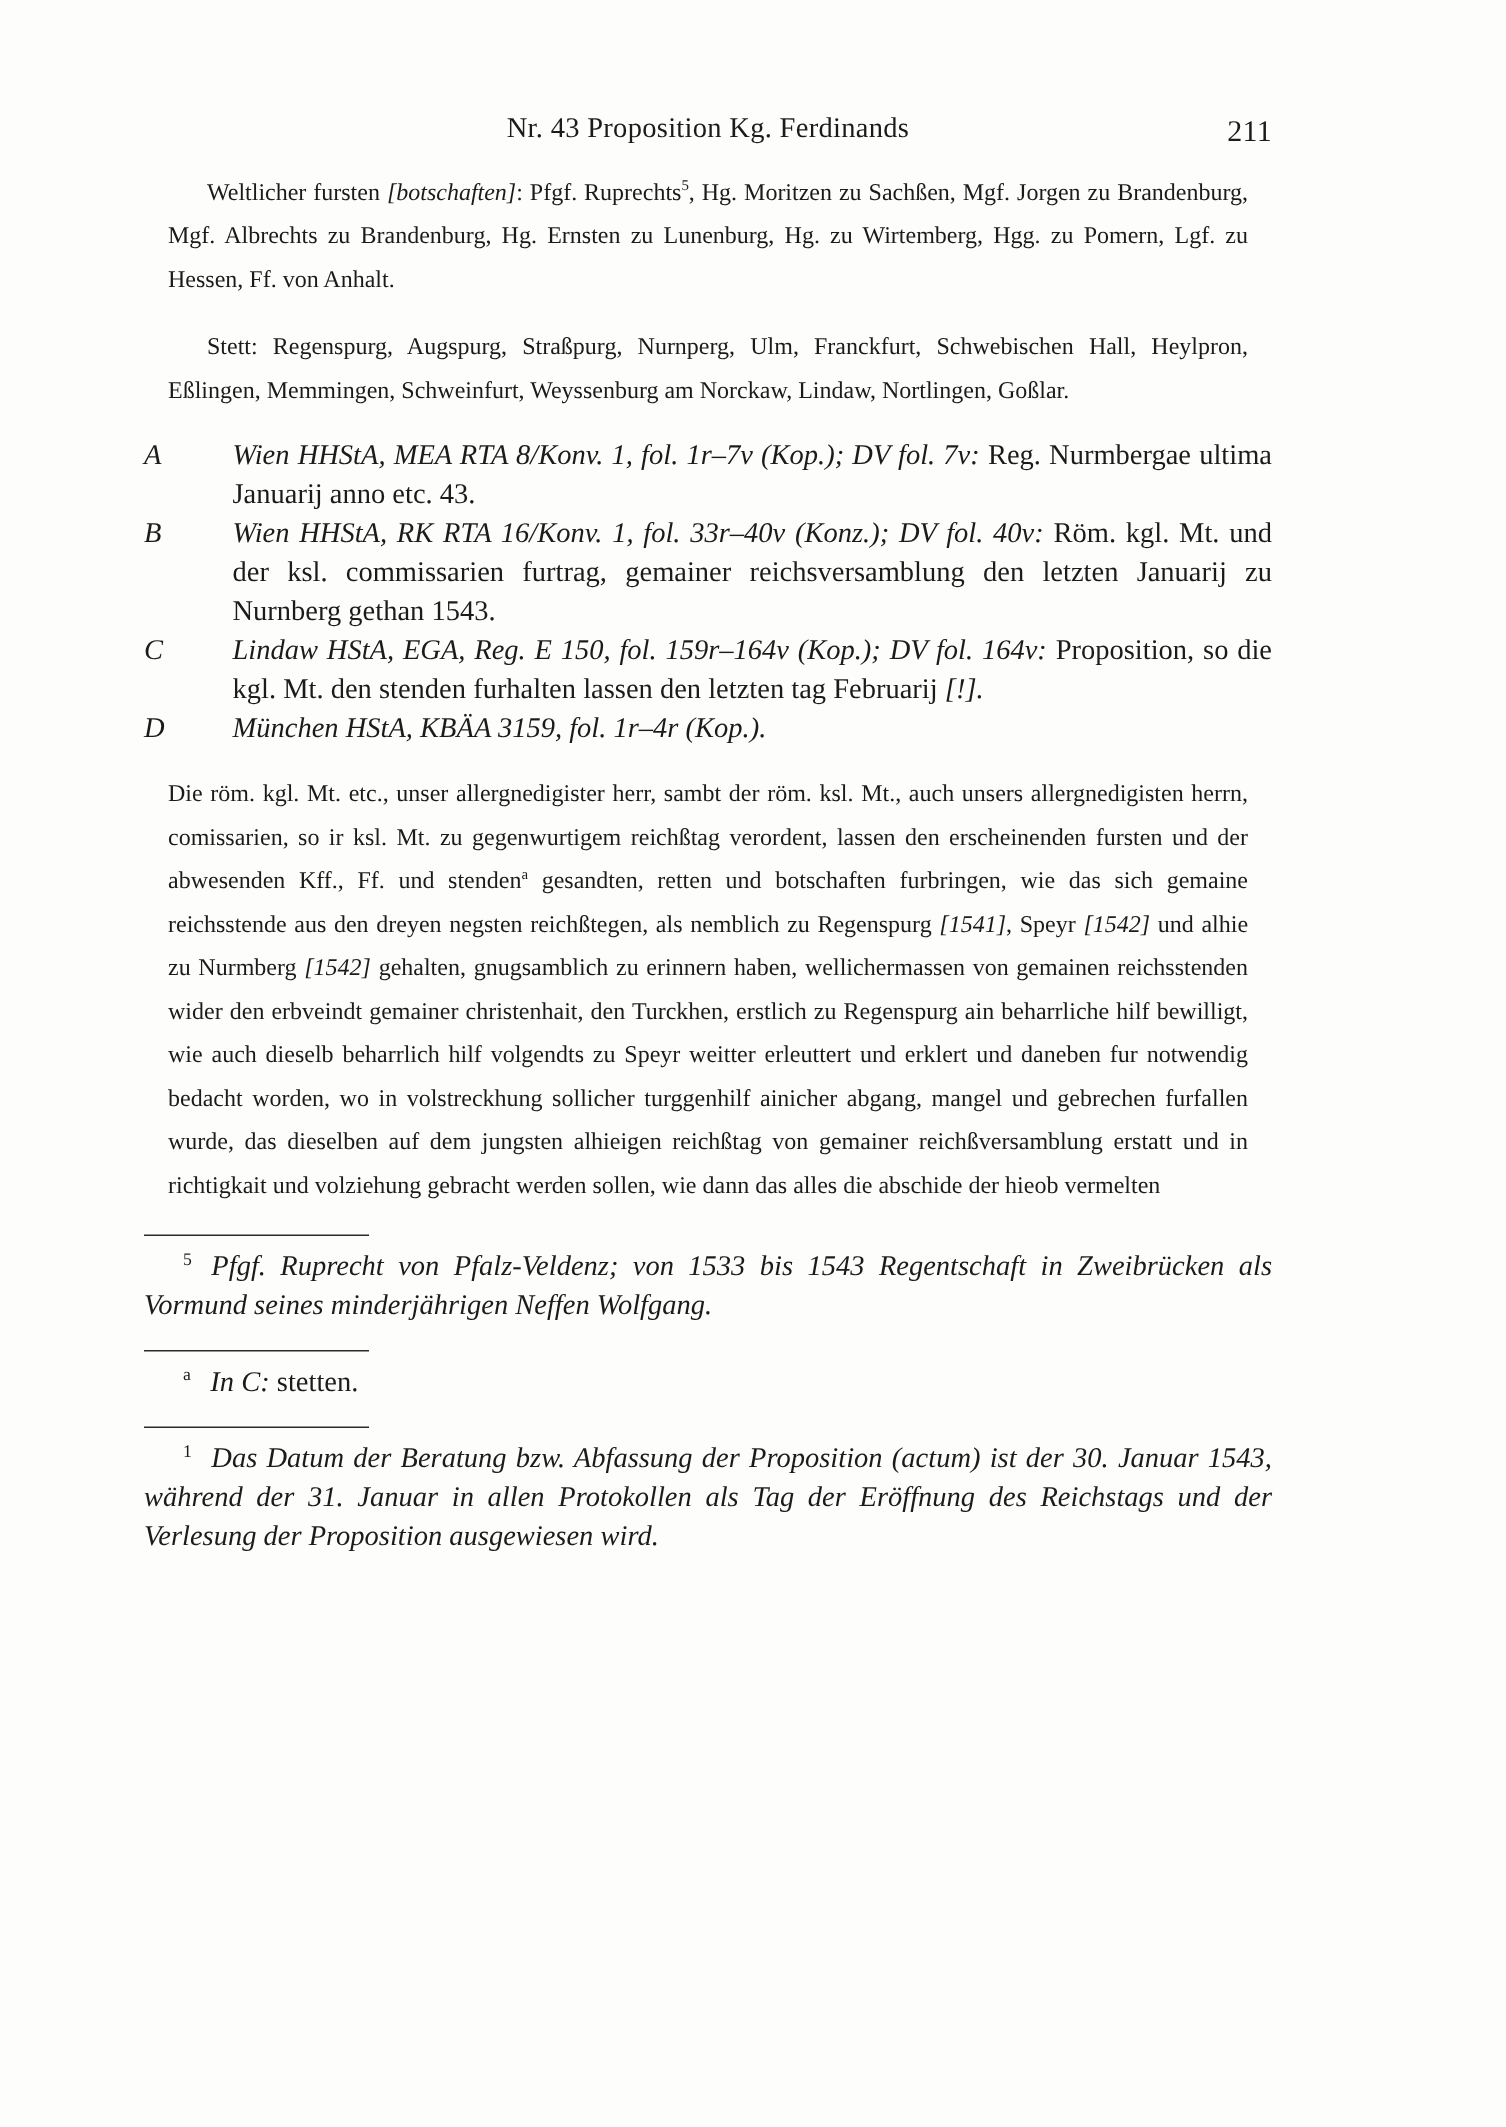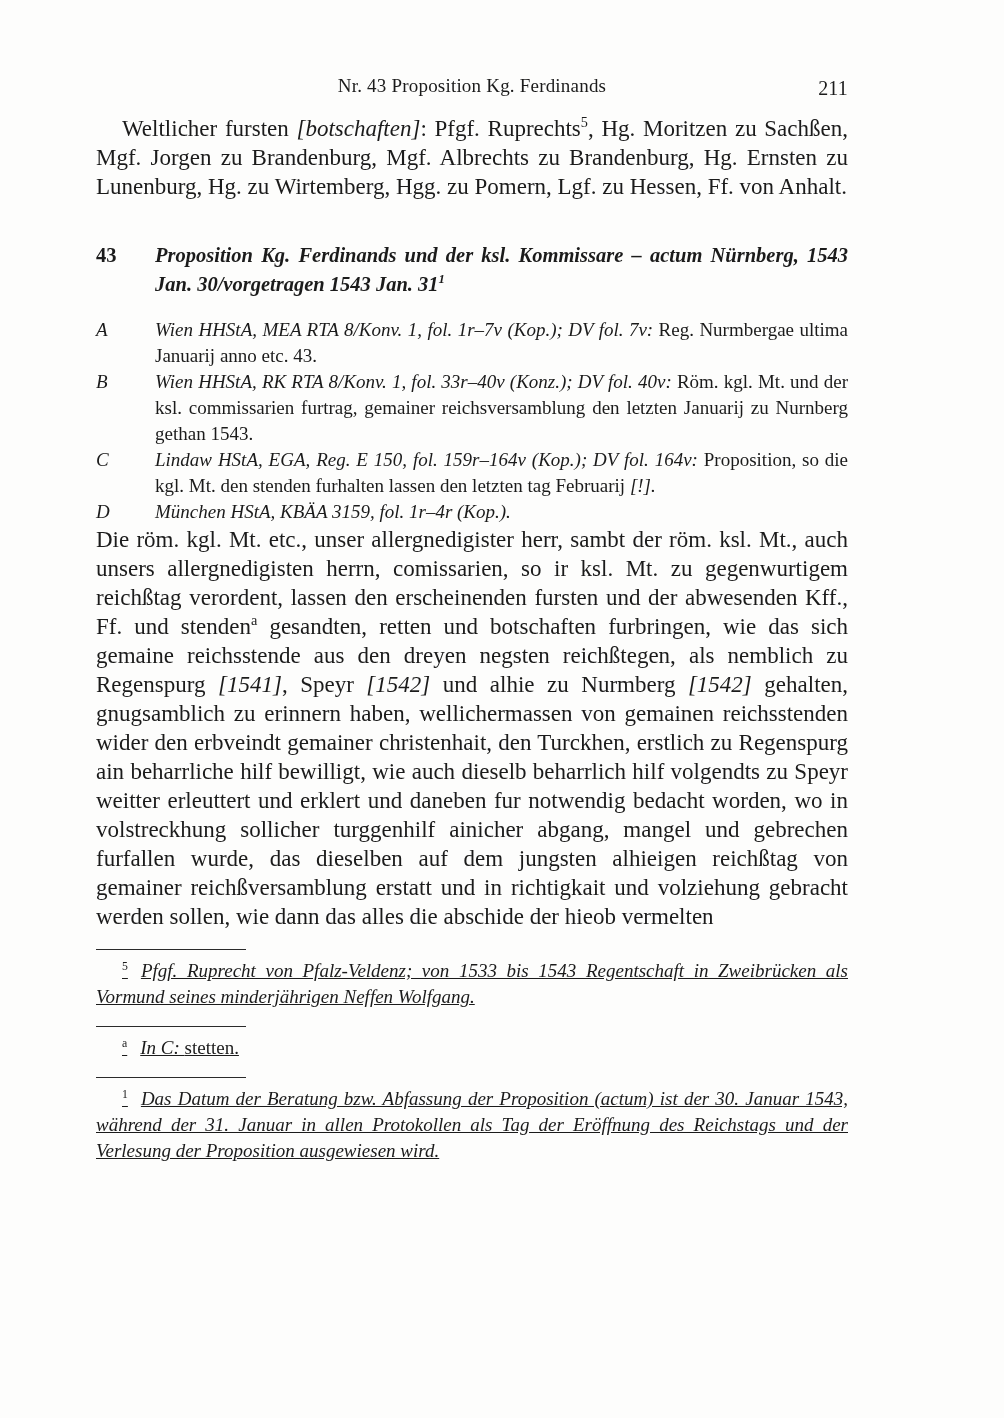--- a/index.html
+++ b/index.html
@@ -33,22 +33,22 @@
     letter-spacing: 0.2px;
   }
   .page-number {
     position: absolute;
     right: 0;
     top: 2px;
     font-size: 20px;
   }
   
   p.body-text {
-    margin: 0;
-    font-size: 23px;
+    margin: 16px;
+    font-size: 16px;
     line-height: 29px;
     text-align: justify;
     hyphens: auto;
     -webkit-hyphens: auto;
   }
   p.indent { text-indent: 26px; }
   .main-para { margin-top: 20px; }
   
   .entry-heading {
     display: flex;
@@ -79,21 +79,21 @@
     width: 59px;
     font-style: italic;
   }
   .app-text {
     flex: 1;
     text-align: justify;
     hyphens: auto;
     -webkit-hyphens: auto;
   }
   
-  .footnotes { margin-top: 18px; text-decoration: underline; }
+  .footnotes { margin-top: 18px; }
   .footnote-rule {
     width: 150px;
     height: 0;
     border: none;
     border-top: 1.5px solid #2a2a2a;
     margin: 16px 0 8px 0;
   }
   p.footnote {
     margin: 0;
     font-size: 19px;
@@ -116,34 +116,31 @@
 <body>
 
 <div class="page">
 
   <header class="running-header">
     <span class="running-title">Nr. 43 Proposition Kg. Ferdinands</span>
     <span class="page-number">211</span>
   </header>
 
   <p class="body-text indent"><span>Weltlicher fursten </span><span class="seg-i">[botschaften]</span><span>: Pfgf. Ruprechts</span><sup>5</sup><span>, Hg. Moritzen zu Sachßen, Mgf. Jorgen zu Brandenburg, Mgf. Albrechts zu Brandenburg, Hg. Ernsten zu Lunenburg, Hg. zu Wirtemberg, Hgg. zu Pomern, Lgf. zu Hessen, Ff. von Anhalt.</span></p>
+  <p class="body-text indent"><span>Stett: Regenspurg, Augspurg, Straßpurg, Nurnperg, Ulm, Franckfurt, Schwebischen Hall, Heylpron, Eßlingen, Memmingen, Schweinfurt, Weyssenburg am Norckaw, Lindaw, Nortlingen, Goßlar.</span></p>
 
-  <div class="entry-heading">
-    <span class="entry-number">43</span>
-    <span class="entry-title"><span>Proposition Kg. Ferdinands und der ksl. Kommissare – actum Nürnberg, 1543 Jan. 30/vorgetragen 1543 Jan. 31</span><sup>1</sup></span>
-  </div>
 
   <div class="apparatus">
     <div class="app-entry">
       <span class="app-siglum">A</span>
       <span class="app-text"><span class="seg-i">Wien HHStA, MEA RTA 8/Konv. 1, fol. 1r–7v (Kop.); DV fol. 7v: </span><span>Reg. Nurmbergae ultima Januarij anno etc. 43.</span></span>
     </div>
     <div class="app-entry">
       <span class="app-siglum">B</span>
-      <span class="app-text"><span class="seg-i">Wien HHStA, RK RTA 8/Konv. 1, fol. 33r–40v (Konz.); DV fol. 40v: </span><span>Röm. kgl. Mt. und der ksl. commissarien furtrag, gemainer reichsversamblung den letzten Januarij zu Nurnberg gethan 1543.</span></span>
+      <span class="app-text"><span class="seg-i">Wien HHStA, RK RTA 16/Konv. 1, fol. 33r–40v (Konz.); DV fol. 40v: </span><span>Röm. kgl. Mt. und der ksl. commissarien furtrag, gemainer reichsversamblung den letzten Januarij zu Nurnberg gethan 1543.</span></span>
     </div>
     <div class="app-entry">
       <span class="app-siglum">C</span>
       <span class="app-text"><span class="seg-i">Lindaw HStA, EGA, Reg. E 150, fol. 159r–164v (Kop.); DV fol. 164v: </span><span>Proposition, so die kgl. Mt. den stenden furhalten lassen den letzten tag Februarij </span><span class="seg-i">[!].</span></span>
     </div>
     <div class="app-entry">
       <span class="app-siglum">D</span>
       <span class="app-text"><span class="seg-i">München HStA, KBÄA 3159, fol. 1r–4r (Kop.).</span></span>
     </div>
   </div>

